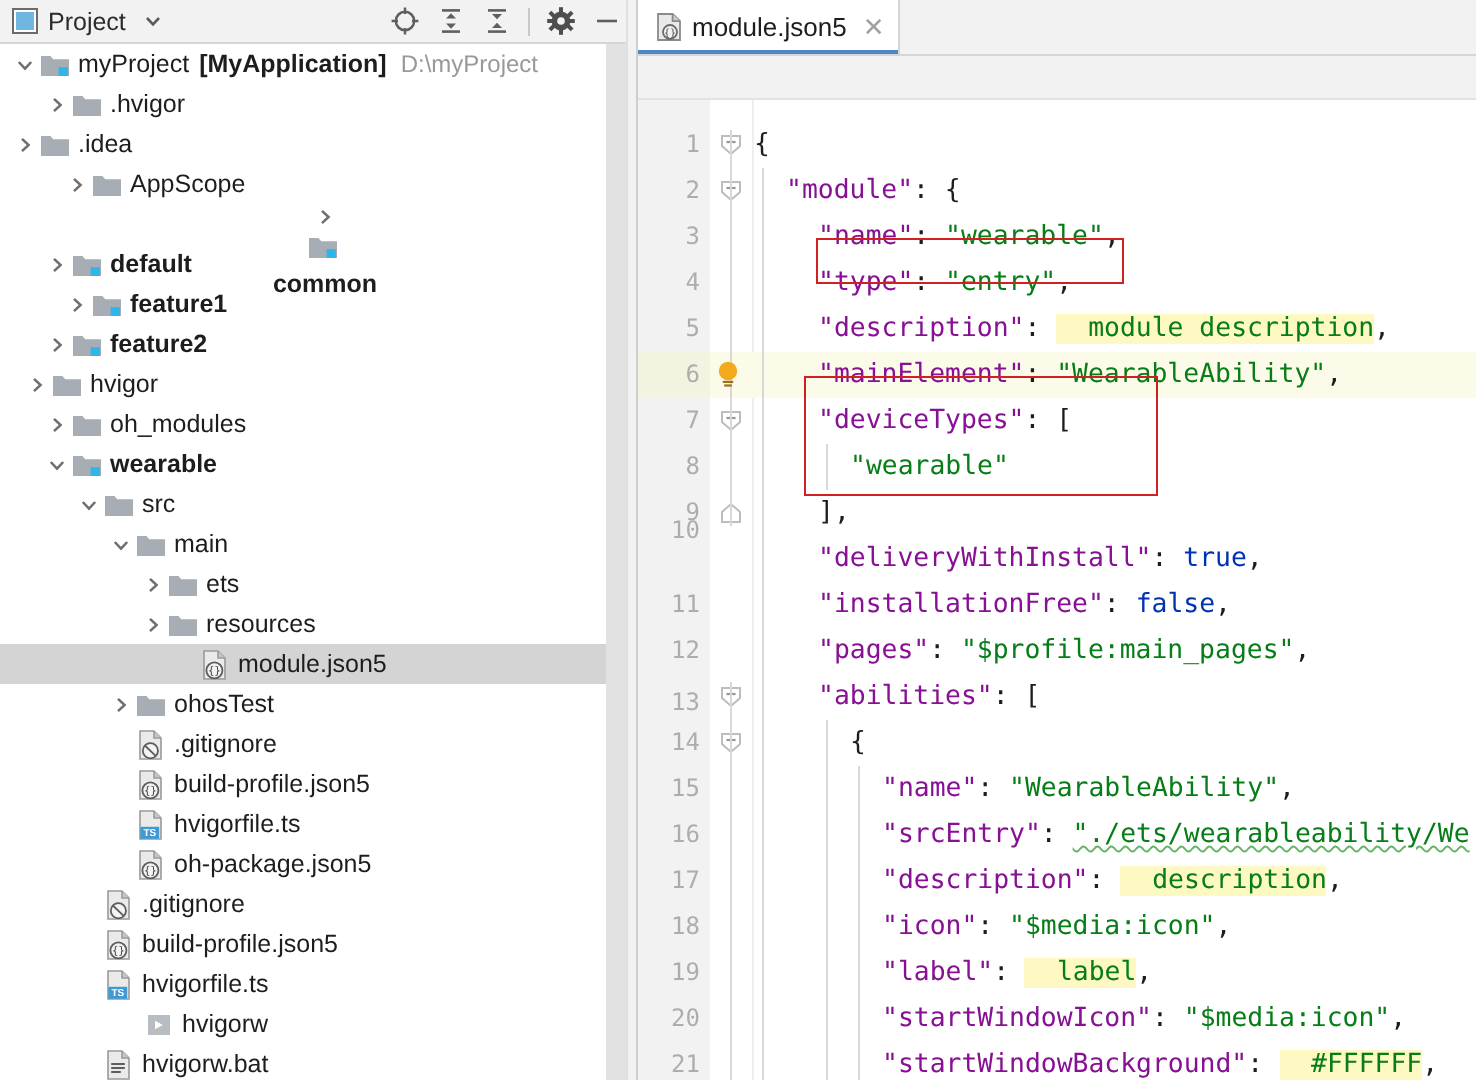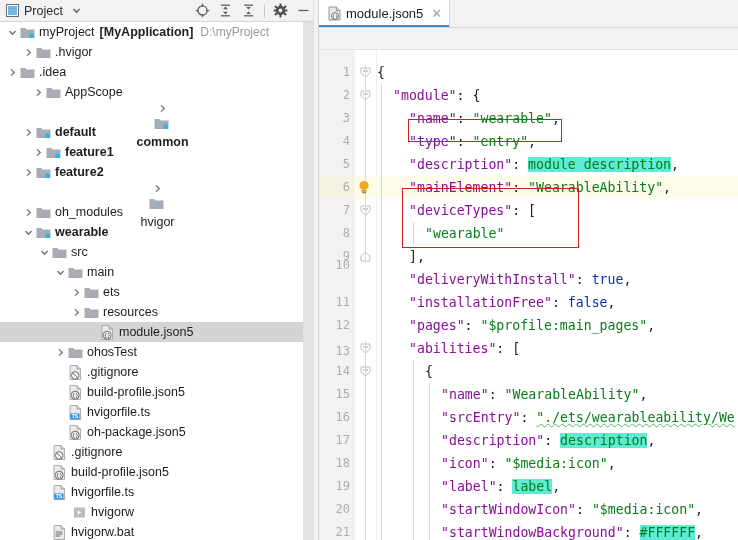--- a/index.html
+++ b/index.html
@@ -77,21 +77,21 @@
     position:absolute; left:58px; top:0; right:0; bottom:0;
     font-family:"DejaVu Sans Mono", monospace; font-size:13.2px; line-height:23px;
     white-space:pre; overflow:hidden;
   }
   .cl { position:absolute; left:0; height:23px; line-height:23px; white-space:pre; }
 
   .k  { color:#871094; }          
   .s  { color:#067d17; }          
   .n  { color:#0033b3; }          
   .p  { color:#1d1d1d; }          
-  .hl { background:#5eead4; }     
+  .hl { background:#fef9c3;padding-left:16px; }     
   .squig {
     text-decoration: underline;
     text-decoration-style: wavy;
     text-decoration-color:#5cb85c;
     text-decoration-thickness:1px;
   }
 
   
   .fold { position:absolute; width:11px; height:11px; }
   .iguide { position:absolute; width:1px; background:#d8d8d8; }
@@ -279,21 +279,21 @@
             </svg>
           </span>
           <span class="ico">
             <svg width="15" height="13" viewBox="0 0 15 13">
     <path d="M0.5 2 H5.2 L6.6 3.6 H14.5 V12 H0.5 Z" fill="#a6adb4"></path>
     <rect x="9.3" y="7.6" width="4.6" height="4.4" fill="#2fb5e8"></rect>
   </svg>
           </span>
           <span class="lbl b">feature2</span>
         </div>
-        <div class="row" style="padding-left: 12px; flex-direction: column;">
+        <div class="row" style="padding-left: 12px;">
           <span class="arrow">
             <svg width="9" height="9" viewBox="0 0 9 9">
               <path d="M3 1.4 L6.3 4.5 L3 7.6" fill="none" stroke="#6e6e6e" stroke-width="1.25"></path>
             </svg>
           </span>
           <span class="ico">
             <svg width="15" height="13" viewBox="0 0 15 13">
     <path d="M0.5 2 H5.2 L6.6 3.6 H14.5 V12 H0.5 Z" fill="#a6adb4"></path>
 
   </svg>

